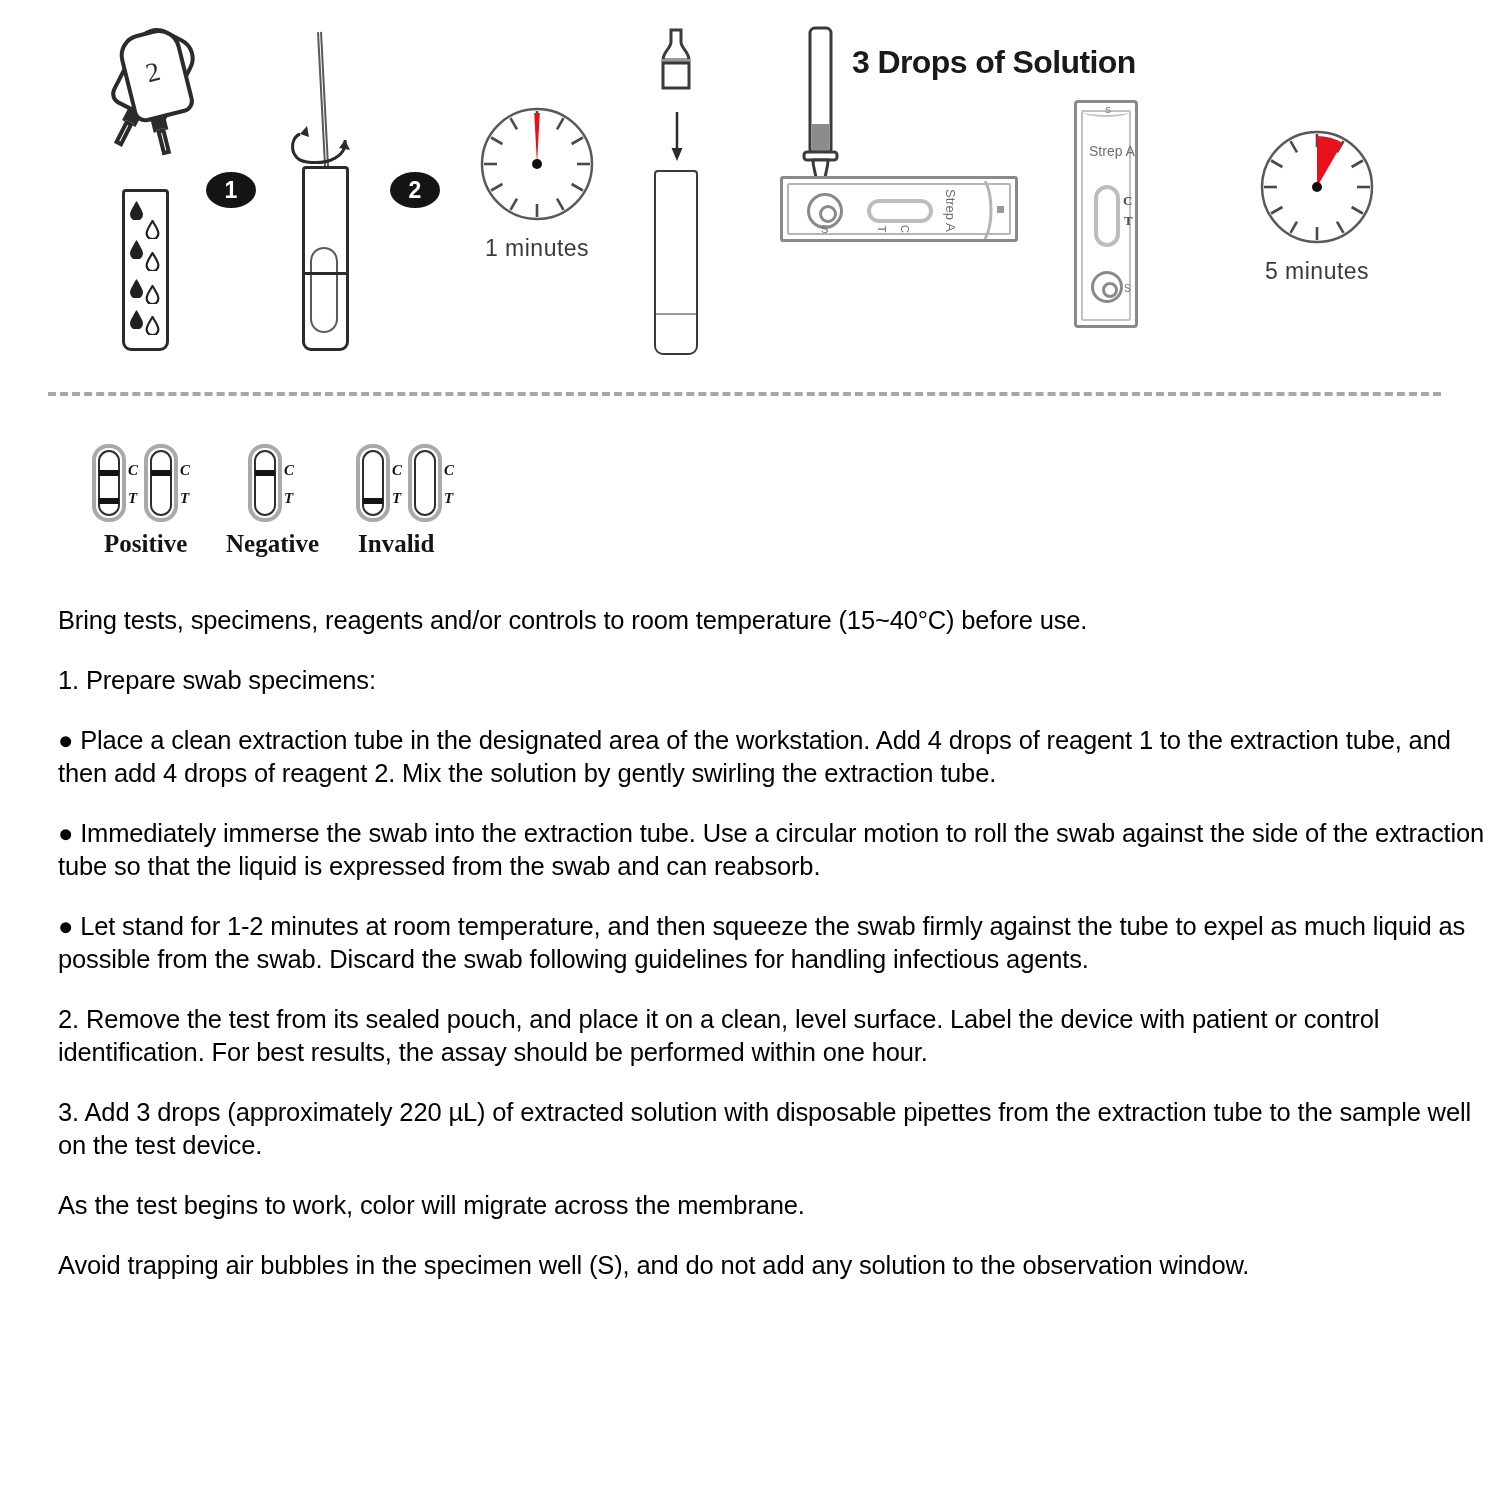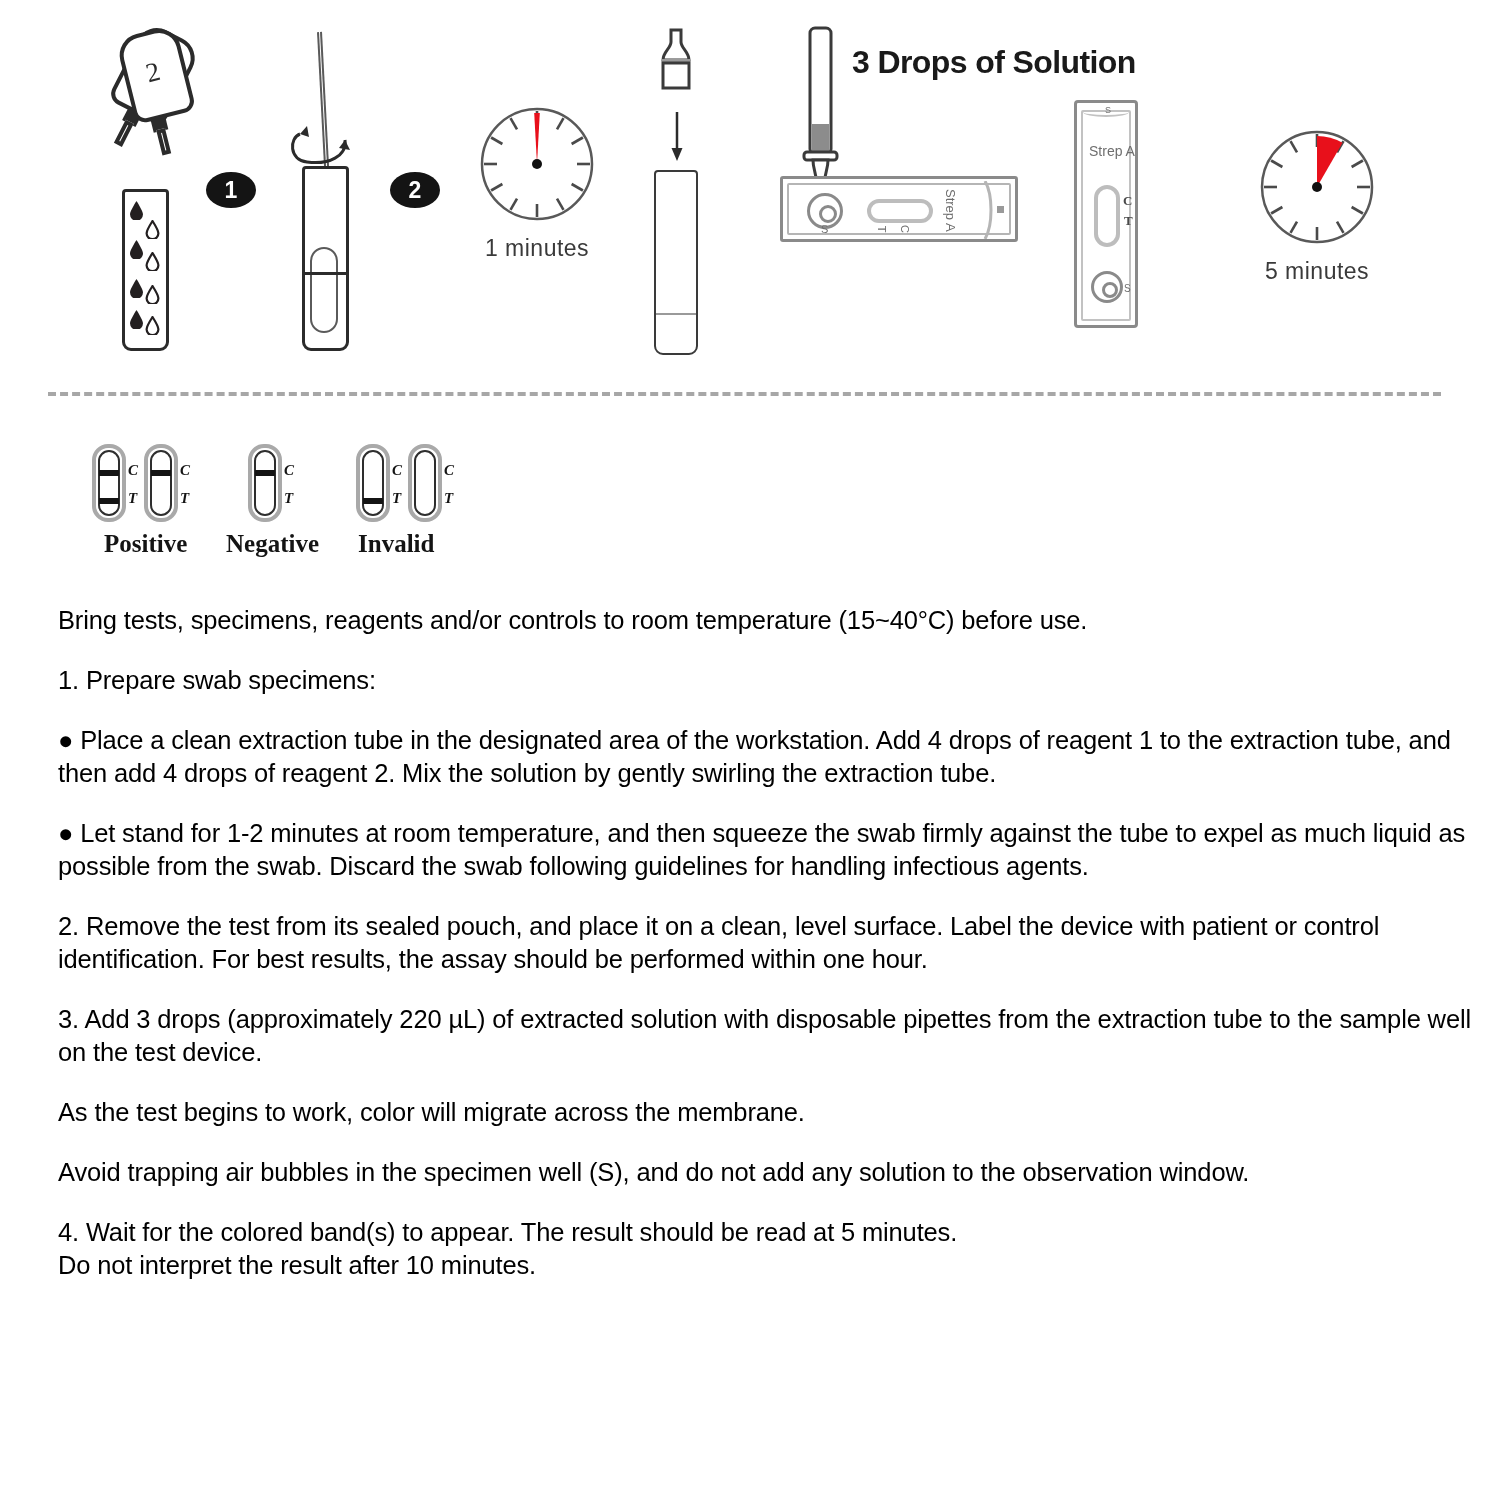--- a/index.html
+++ b/index.html
@@ -555,20 +555,19 @@
 
     <div class="res-caption" style="left:2px; top:86px;">Invalid</div>
   </div>
 
 </div>
 
 <div id="body-text">
   <p class="para">Bring tests, specimens, reagents and/or controls to room temperature (15~40°C) before use.</p>
   <p class="para">1. Prepare swab specimens:</p>
   <p class="para">● Place a clean extraction tube in the designated area of the workstation. Add 4 drops of reagent 1 to the extraction tube, and then add 4 drops of reagent 2. Mix the solution by gently swirling the extraction tube.</p>
+  <p class="para">● Immediately immerse the swab into the extraction tube. Use a circular motion to roll the swab against the side of the extraction tube so that the liquid is expressed from the swab and can reabsorb.</p>
   <p class="para">● Let stand for 1-2 minutes at room temperature, and then squeeze the swab firmly against the tube to expel as much liquid as possible from the swab. Discard the swab following guidelines for handling infectious agents.</p>
   <p class="para">2. Remove the test from its sealed pouch, and place it on a clean, level surface. Label the device with patient or control identification. For best results, the assay should be performed within one hour.</p>
   <p class="para">3. Add 3 drops (approximately 220 µL) of extracted solution with disposable pipettes from the extraction tube to the sample well on the test device.</p>
   <p class="para">As the test begins to work, color will migrate across the membrane.</p>
   <p class="para">Avoid trapping air bubbles in the specimen well (S), and do not add any solution to the observation window.</p>
-  <p class="para" style="white-space:pre-line;">4. Wait for the colored band(s) to appear. The result should be read at 5 minutes.
-Do not interpret the result after 10 minutes.</p>
 </div>
 
 </body></html>

